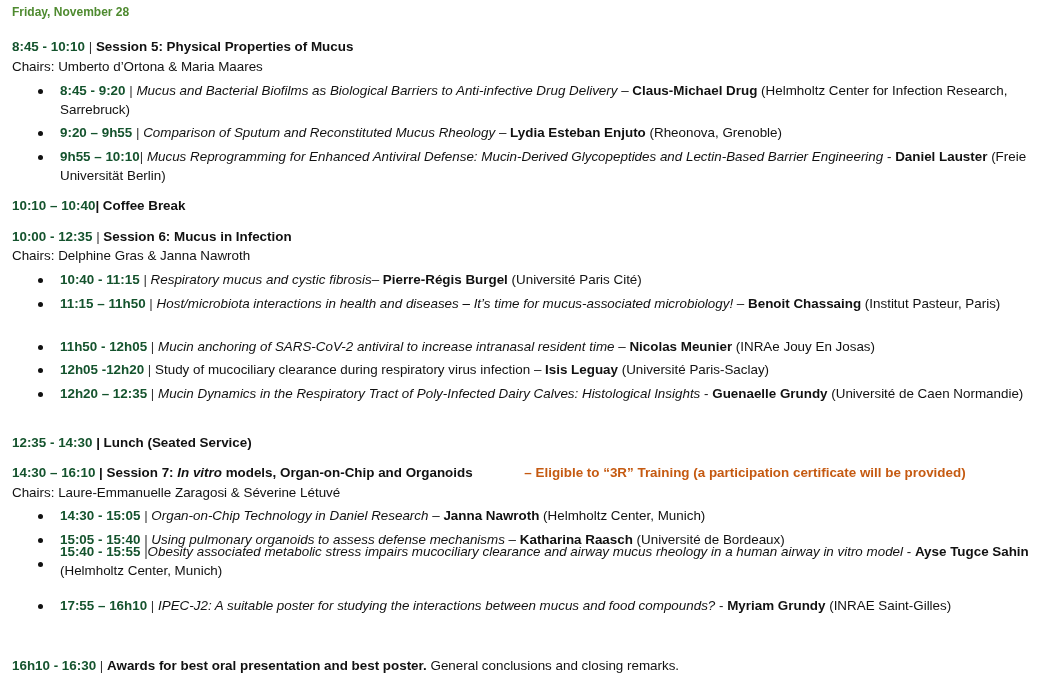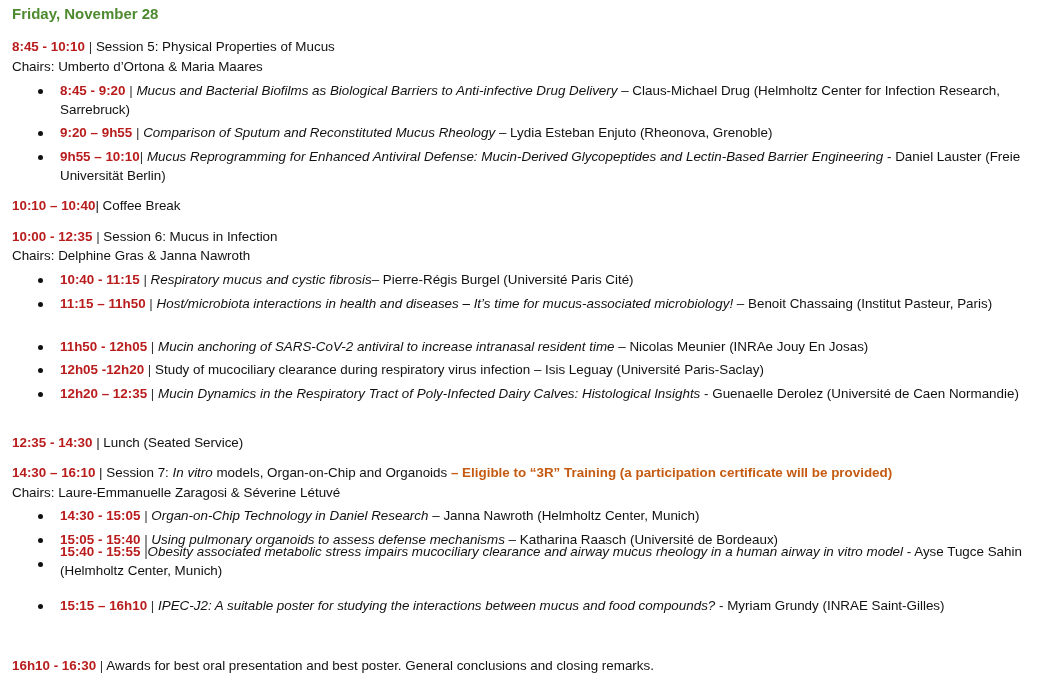--- a/index.html
+++ b/index.html
@@ -4,28 +4,28 @@
 <style>
   html, body { margin: 0; padding: 0; background: #ffffff; }
   body {
     width: 1060px; height: 696px; overflow: hidden;
     font-family: "Liberation Sans", sans-serif;
     font-size: 13.4px; color: #111111; position: relative;
   }
   .page { position: absolute; left: 12px; top: 0; width: 1040px; }
   .day-title {
     position: absolute; left: 0; top: 5px;
-    font-size: 15px; font-weight: bold; color: #4e8a2f;
+    font-size: 12px; font-weight: bold; color: #4e8a2f;
   }
   .line { position: absolute; left: 0; white-space: nowrap; line-height: 19px; }
-  .time { color: #b91c1c; font-weight: bold; }
+  .time { color: #14532d; font-weight: bold; }
   .sep { color: #333; }
-  .b { font-weight: normal; }
+  .b { font-weight: bold; }
   .i { font-style: italic; }
-  .orange { color: #c55a11; font-weight: bold; }
+  .orange { color: #c55a11; font-weight: bold; margin-left: 48px; }
   .chairs { }
   .bullet {
     position: absolute; left: 26px; width: 5px; height: 5px;
     border-radius: 50%; background: #111;
   }
   .item { position: absolute; left: 48px; width: 980px; line-height: 19px; white-space: normal; }
 </style>
 </head>
 <body>
 
@@ -77,21 +77,21 @@
     <span class="time">11h50 - 12h05</span><span class="sep"> | </span><span class="i">Mucin anchoring of SARS-CoV-2 antiviral to increase intranasal resident time</span><span> – </span><span class="b">Nicolas Meunier</span><span> (INRAe Jouy En Josas)</span>
   </div>
 
   <span class="bullet" style="top:368px"></span>
   <div class="item" style="top:360px">
     <span class="time">12h05 -12h20</span><span class="sep"> | </span><span>Study of mucociliary clearance during respiratory virus infection</span><span> – </span><span class="b">Isis Leguay</span><span> (Université Paris-Saclay)</span>
   </div>
 
   <span class="bullet" style="top:392px"></span>
   <div class="item" style="top:384px">
-    <span class="time">12h20 – 12:35</span><span class="sep"> | </span><span class="i">Mucin Dynamics in the Respiratory Tract of Poly-Infected Dairy Calves: Histological Insights</span><span> - </span><span class="b">Guenaelle Derolez</span><span> (Université de Caen Normandie)</span>
+    <span class="time">12h20 – 12:35</span><span class="sep"> | </span><span class="i">Mucin Dynamics in the Respiratory Tract of Poly-Infected Dairy Calves: Histological Insights</span><span> - </span><span class="b">Guenaelle Grundy</span><span> (Université de Caen Normandie)</span>
   </div>
 
   <div class="line" style="top:433px">
     <span class="time">12:35 - 14:30</span><span class="b"> | </span><span class="b">Lunch (Seated Service)</span>
   </div>
 
   <div class="line" style="top:463px">
     <span class="time">14:30 – 16:10</span><span class="b"> | </span><span class="b">Session 7: </span><span class="b i">In vitro</span><span class="b"> models, Organ-on-Chip and Organoids</span><span class="orange"> – Eligible to “3R” Training (a participation certificate will be provided)</span>
   </div>
   <div class="line chairs" style="top:483px">Chairs: Laure-Emmanuelle Zaragosi &amp; Séverine Létuvé</div>
@@ -106,20 +106,20 @@
     <span class="time">15:05 - 15:40</span><span class="sep"> | </span><span class="i">Using pulmonary organoids to assess defense mechanisms</span><span> – </span><span class="b">Katharina Raasch</span><span> (Université de Bordeaux)</span>
   </div>
 
   <span class="bullet" style="top:562px"></span>
   <div class="item" style="top:542px">
     <span class="time">15:40 - 15:55</span><span class="sep"> |</span><span class="i">Obesity associated metabolic stress impairs mucociliary clearance and airway mucus rheology in a human airway in vitro model</span><span> - </span><span class="b">Ayse Tugce Sahin</span><span> (Helmholtz Center, Munich)</span>
   </div>
 
   <span class="bullet" style="top:604px"></span>
   <div class="item" style="top:596px">
-    <span class="time">15:15 – 16h10</span><span class="sep"> | </span><span class="i">IPEC-J2: A suitable poster for studying the interactions between mucus and food compounds?</span><span> - </span><span class="b">Myriam Grundy</span><span> (INRAE Saint-Gilles)</span>
+    <span class="time">17:55 – 16h10</span><span class="sep"> | </span><span class="i">IPEC-J2: A suitable poster for studying the interactions between mucus and food compounds?</span><span> - </span><span class="b">Myriam Grundy</span><span> (INRAE Saint-Gilles)</span>
   </div>
 
   <div class="line" style="top:656px">
     <span class="time">16h10 - 16:30</span><span class="sep"> | </span><span class="b">Awards for best oral presentation and best poster.</span><span> General conclusions and closing remarks.</span>
   </div>
 
 </div>
 
 </body></html>

